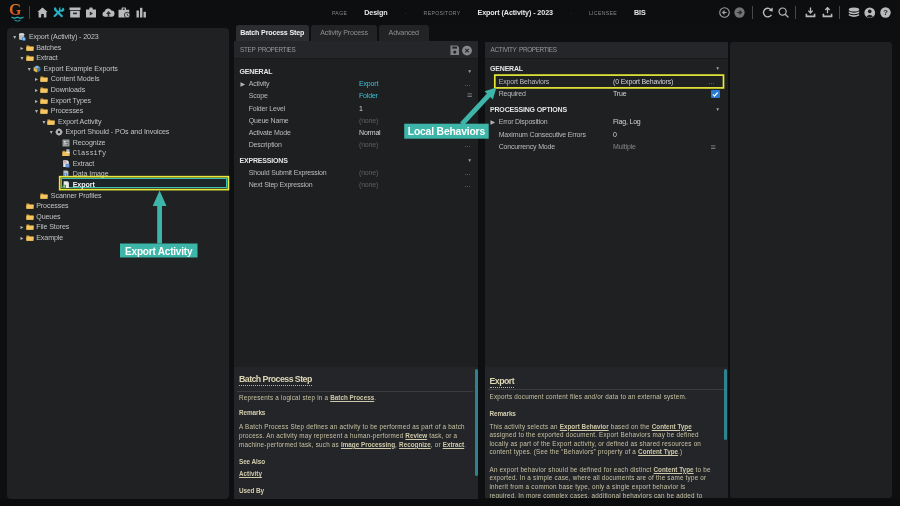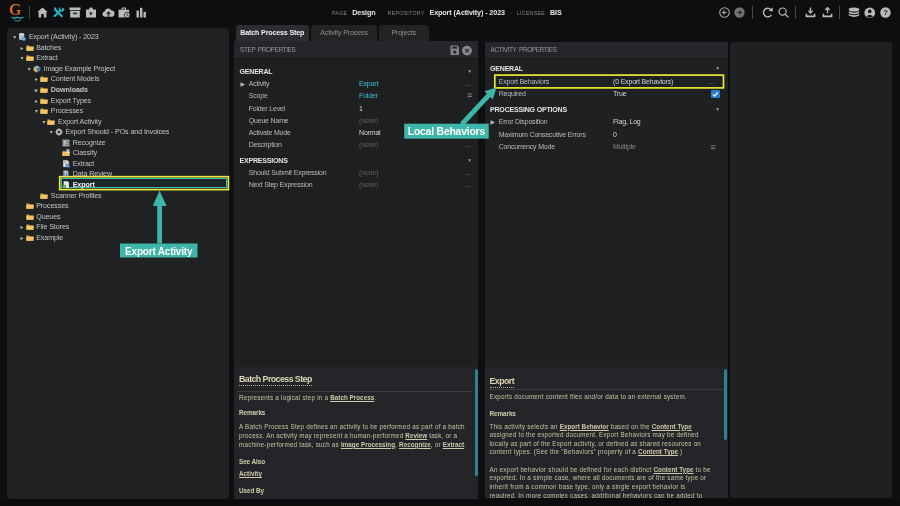--- a/index.html
+++ b/index.html
@@ -6,21 +6,21 @@
   html,body { width:900px; height:506px; overflow:hidden; }
   body { background:#0e0f11; font-family:"Liberation Sans", sans-serif; position:relative; }
   .abs { position:absolute; }
 
   
   #topbar { position:absolute; left:0; top:0; width:900px; height:25px; background:#0d0e10; }
   #logo-g { position:absolute; left:9px; top:1px; font-family:"Liberation Serif", serif; font-weight:bold; font-size:16px;
             background:linear-gradient(180deg,#e08b28 0%, #d6541e 70%, #c03a2a 100%); -webkit-background-clip:text; background-clip:text; color:transparent; }
   .tb-sep { position:absolute; top:6px; width:1px; height:13px; background:#46484a; }
   .tb-ic { position:absolute; top:7px; }
-  #tb-center { position:absolute; left:332px; top:0; height:25px; display:flex; align-items:center; gap:5px; white-space:nowrap; }
+  #tb-center { position:absolute; left:332px; top:0; height:25px; display:flex; align-items:center; gap:17px; white-space:nowrap; }
   .tbc-small { font-size:5.2px; color:#85878a; letter-spacing:.3px; }
   .tbc-big { font-size:7.2px; font-weight:bold; color:#e6e7e8; letter-spacing:-0.1px; }
   .tbc-dot { color:#6a6c6e; font-size:6px; }
 
   
   #tree-card  { position:absolute; left:7px;   top:28px;   width:222px; height:470.5px; background:#1f2123; border-radius:4px; overflow:hidden; }
   #mid-card   { position:absolute; left:234px; top:41px; width:244px; height:457.5px;   background:#1d1f21; border-radius:0 3px 3px 3px; overflow:hidden; }
   #right-card { position:absolute; left:484.5px; top:41.5px; width:243.5px; height:456.5px; background:#1e2022; border-radius:3px; overflow:hidden; }
   #far-card   { position:absolute; left:730px; top:41.5px;  width:162px;  height:456px;  background:#1e2022; border-radius:3px; }
   #botstrip   { position:absolute; left:0; top:498.5px; width:900px; height:7.5px; background:#0b0c0d; }
@@ -161,21 +161,21 @@
 </div>
 
 <div id="tree-card"></div>
 <div id="mid-card"></div>
 <div id="right-card"></div>
 <div id="far-card"></div>
 <div id="botstrip"></div>
 
 <div class="tab" id="tab1">Batch Process Step</div>
 <div class="tab" id="tab2">Activity Process</div>
-<div class="tab" id="tab3">Projects</div>
+<div class="tab" id="tab3">Advanced</div>
 
 <div id="treerows" class="abs" style="left:7px;top:28px;width:222px;height:470px;overflow:hidden">
 <div style="position:absolute;left:54.2px;top:149.6px;width:165.6px;height:10.9px;background:#1d272a;border:1px solid #3abfb3"></div>
 <div class="trow" style="top:4.00px;left:4.0px;">
       <span class="texp">▾</span>
       <span class="tico">
         <svg width="8" height="8" viewBox="0 0 8 8">
           <path d="M1 1.3 Q1 0.3 3.6 0.3 Q6.2 0.3 6.2 1.3 L6.2 6 Q6.2 7 3.6 7 Q1 7 1 6 Z" fill="#b3bac0"></path>
           <ellipse cx="3.6" cy="1.3" rx="2.6" ry="1" fill="#d8dee2"></ellipse>
           <circle cx="5.9" cy="6" r="1.9" fill="#3f8fd6"></circle>
@@ -206,33 +206,33 @@
     </div>
 <div class="trow" style="top:35.65px;left:18.6px;">
       <span class="texp">▾</span>
       <span class="tico">
         <svg width="8" height="8" viewBox="0 0 8 8">
           <path d="M4 0.4 L7.4 2.2 L4 4 L0.6 2.2 Z" fill="#7fb6d9"></path>
           <path d="M0.6 2.2 L4 4 L4 7.6 L0.6 5.8 Z" fill="#e3b64f"></path>
           <path d="M7.4 2.2 L4 4 L4 7.6 L7.4 5.8 Z" fill="#4479b0"></path>
         </svg>
       </span>
-      <span class="tlab">Image Example Project</span>
+      <span class="tlab">Export Example Exports</span>
     </div>
 <div class="trow" style="top:46.20px;left:25.9px;">
       <span class="texp">▸</span>
       <span class="tico">
         <svg width="8" height="8" viewBox="0 0 8 8">
           <path d="M0.4 1.6 L3 1.6 L3.7 2.4 L7.4 2.4 L7.4 6.8 L0.4 6.8 Z" fill="#d89e38"></path>
           <path d="M0.4 3.3 L1.7 2.8 L7.8 2.8 L7.4 6.8 L0.4 6.8 Z" fill="#f2c663"></path>
         </svg>
       </span>
       <span class="tlab">Content Models</span>
     </div>
-<div class="trow" style="top:56.75px;left:25.9px;font-weight:bold;">
+<div class="trow" style="top:56.75px;left:25.9px;">
       <span class="texp">▸</span>
       <span class="tico">
         <svg width="8" height="8" viewBox="0 0 8 8">
           <path d="M0.4 1.6 L3 1.6 L3.7 2.4 L7.4 2.4 L7.4 6.8 L0.4 6.8 Z" fill="#d89e38"></path>
           <path d="M0.4 3.3 L1.7 2.8 L7.8 2.8 L7.4 6.8 L0.4 6.8 Z" fill="#f2c663"></path>
         </svg>
       </span>
       <span class="tlab">Downloads</span>
     </div>
 <div class="trow" style="top:67.30px;left:25.9px;">
@@ -285,21 +285,21 @@
           <rect x="0.6" y="0.6" width="6.8" height="6.8" fill="#b9bdc0"></rect>
           <rect x="1.4" y="1.4" width="5.2" height="5.2" fill="#6e7276"></rect>
           <rect x="1.9" y="1.9" width="1.8" height="1.8" fill="#d9dcde"></rect>
           <rect x="4.3" y="1.9" width="1.4" height="0.8" fill="#d9dcde"></rect>
           <rect x="1.9" y="4.3" width="3.8" height="0.7" fill="#d9dcde"></rect>
           <rect x="1.9" y="5.5" width="2.6" height="0.7" fill="#d9dcde"></rect>
         </svg>
       </span>
       <span class="tlab">Recognize</span>
     </div>
-<div class="trow" style="top:120.05px;left:47.8px;">
+<div class="trow" style="top:120.05px;left:47.8px;font-family:Liberation Mono, monospace;">
       <span class="texp"></span>
       <span class="tico">
         <svg width="8" height="8" viewBox="0 0 8 8">
           <path d="M0.4 1.8 L2.8 1.8 L3.5 2.6 L7.4 2.6 L7.4 6.9 L0.4 6.9 Z" fill="#c8912d"></path>
           <path d="M0.4 3.5 L1.6 3 L7.8 3 L7.4 6.9 L0.4 6.9 Z" fill="#efc05e"></path>
           <rect x="4.4" y="0.4" width="3" height="3.6" fill="#e8eaec"></rect>
           <rect x="4.9" y="1" width="2" height="0.5" fill="#4a7fc1"></rect>
           <rect x="4.9" y="2" width="2" height="0.5" fill="#9aa0a6"></rect>
         </svg>
       </span>
@@ -322,21 +322,21 @@
 <div class="trow" style="top:141.15px;left:47.8px;">
       <span class="texp"></span>
       <span class="tico">
         <svg width="8" height="8" viewBox="0 0 8 8">
           <path d="M1.4 0.4 L5.2 0.4 L6.4 1.6 L6.4 6.2 L1.4 6.2 Z" fill="#b9bdc0"></path>
           <circle cx="3.4" cy="5" r="2.1" fill="#3f74c2"></circle>
           <circle cx="3.4" cy="4.4" r="0.8" fill="#d9e4f2"></circle>
           <path d="M1.9 6.3 Q3.4 4.9 4.9 6.3 Q3.4 7.5 1.9 6.3 Z" fill="#d9e4f2"></path>
         </svg>
       </span>
-      <span class="tlab">Data Review</span>
+      <span class="tlab">Data Image</span>
     </div>
 <div class="trow" style="top:151.70px;left:47.8px;">
       <span class="texp"></span>
       <span class="tico">
         <svg width="8" height="8" viewBox="0 0 8 8">
           <path d="M1.6 0.3 L5.6 0.3 L6.9 1.6 L6.9 7 L1.6 7 Z" fill="#e8eaec"></path>
           <path d="M5.6 0.3 L5.6 1.6 L6.9 1.6 Z" fill="#b4b8bb"></path>
           <rect x="0.6" y="3.8" width="3.4" height="3.4" fill="#3f9c3f"></rect>
           <path d="M1.3 5.5 L2.6 5.5 M2.1 4.7 L3 5.5 L2.1 6.3" stroke="#e8f5e8" stroke-width="0.6" fill="none"></path>
         </svg>

